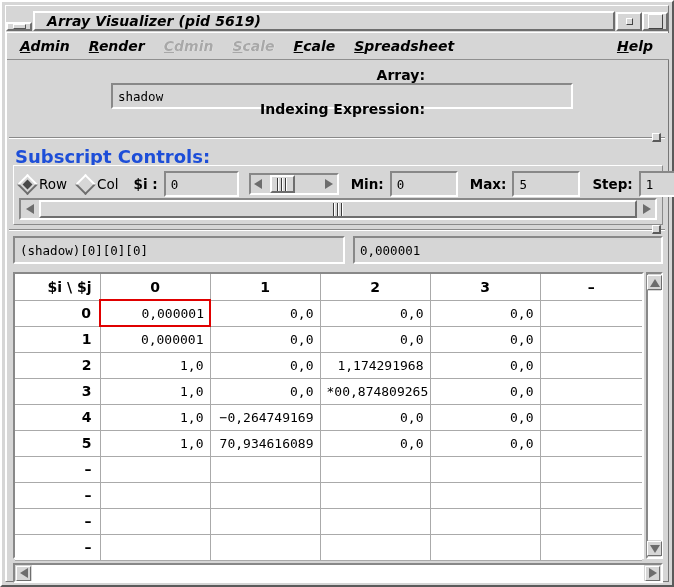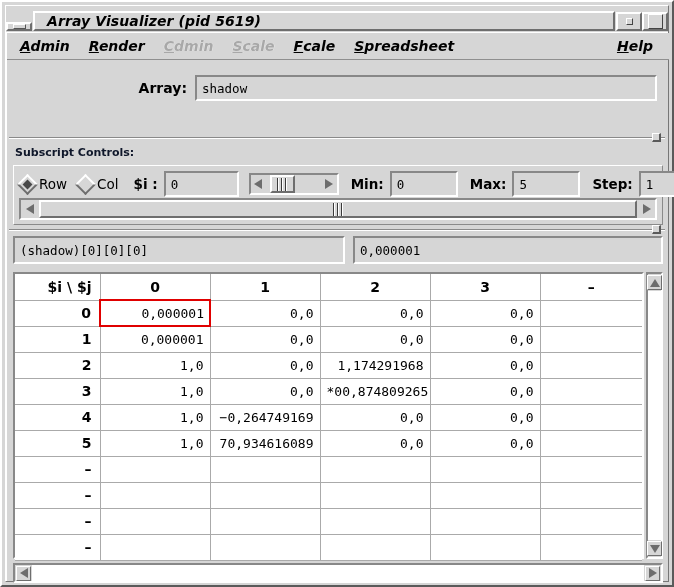--- a/index.html
+++ b/index.html
@@ -159,20 +159,21 @@
   .formarea {
     position: absolute;
     left: 0; top: 28px;
     width: 662px; height: 105px;
   }
   .field-row {
     position: absolute;
     display: flex;
     align-items: center;
     height: 42px;
+    flex-direction: column;
   }
   .field-label {
     font-weight: bold;
     font-size: 14px;
     color: #000;
     text-align: right;
     white-space: nowrap;
   }
   .textfield {
     background: #d6d6d6;
@@ -209,22 +210,22 @@
     border-left: 1px solid #ffffff;
     border-right: 2px solid #5a5a5a;
     border-bottom: 2px solid #5a5a5a;
     box-sizing: border-box;
   }
 
   
   .section-title {
     position: absolute;
     font-weight: bold;
-    font-size: 11px;
-    color: #0f172a;
+    font-size: 18px;
+    color: #1d4ed8;
   }
   .sc-panel {
     position: absolute;
     box-sizing: border-box;
     background: #d6d6d6;
     border-top: 1px solid #ffffff;
     border-left: 1px solid #ffffff;
     border-right: 1px solid #8a8a8a;
     border-bottom: 1px solid #8a8a8a;
   }
@@ -468,20 +469,21 @@
     </div>
 
     <div class="formarea">
 
       <div class="field-row" style="left:6px; top:6px; width:650px;">
         <div class="field-label" style="width:174px;">Array:</div>
         <div class="textfield" style="margin-left:8px; width:462px; height:26px;" placeholder="">shadow</div>
       </div>
 
       <div class="field-row" style="left:6px; top:40px; width:650px;">
+        <div class="field-label" style="width:174px;">Indexing Expression:</div>
       </div>
 
       <div class="divider" style="top:76px;"></div>
       <div class="sash" style="left:645px; top:72px;"></div>
     </div>
 
     <div class="section-title" style="left:8px; top:113px;">Subscript Controls:</div>
 
     <div class="sc-panel" style="left:6px; top:132px; width:650px; height:60px;">
 

